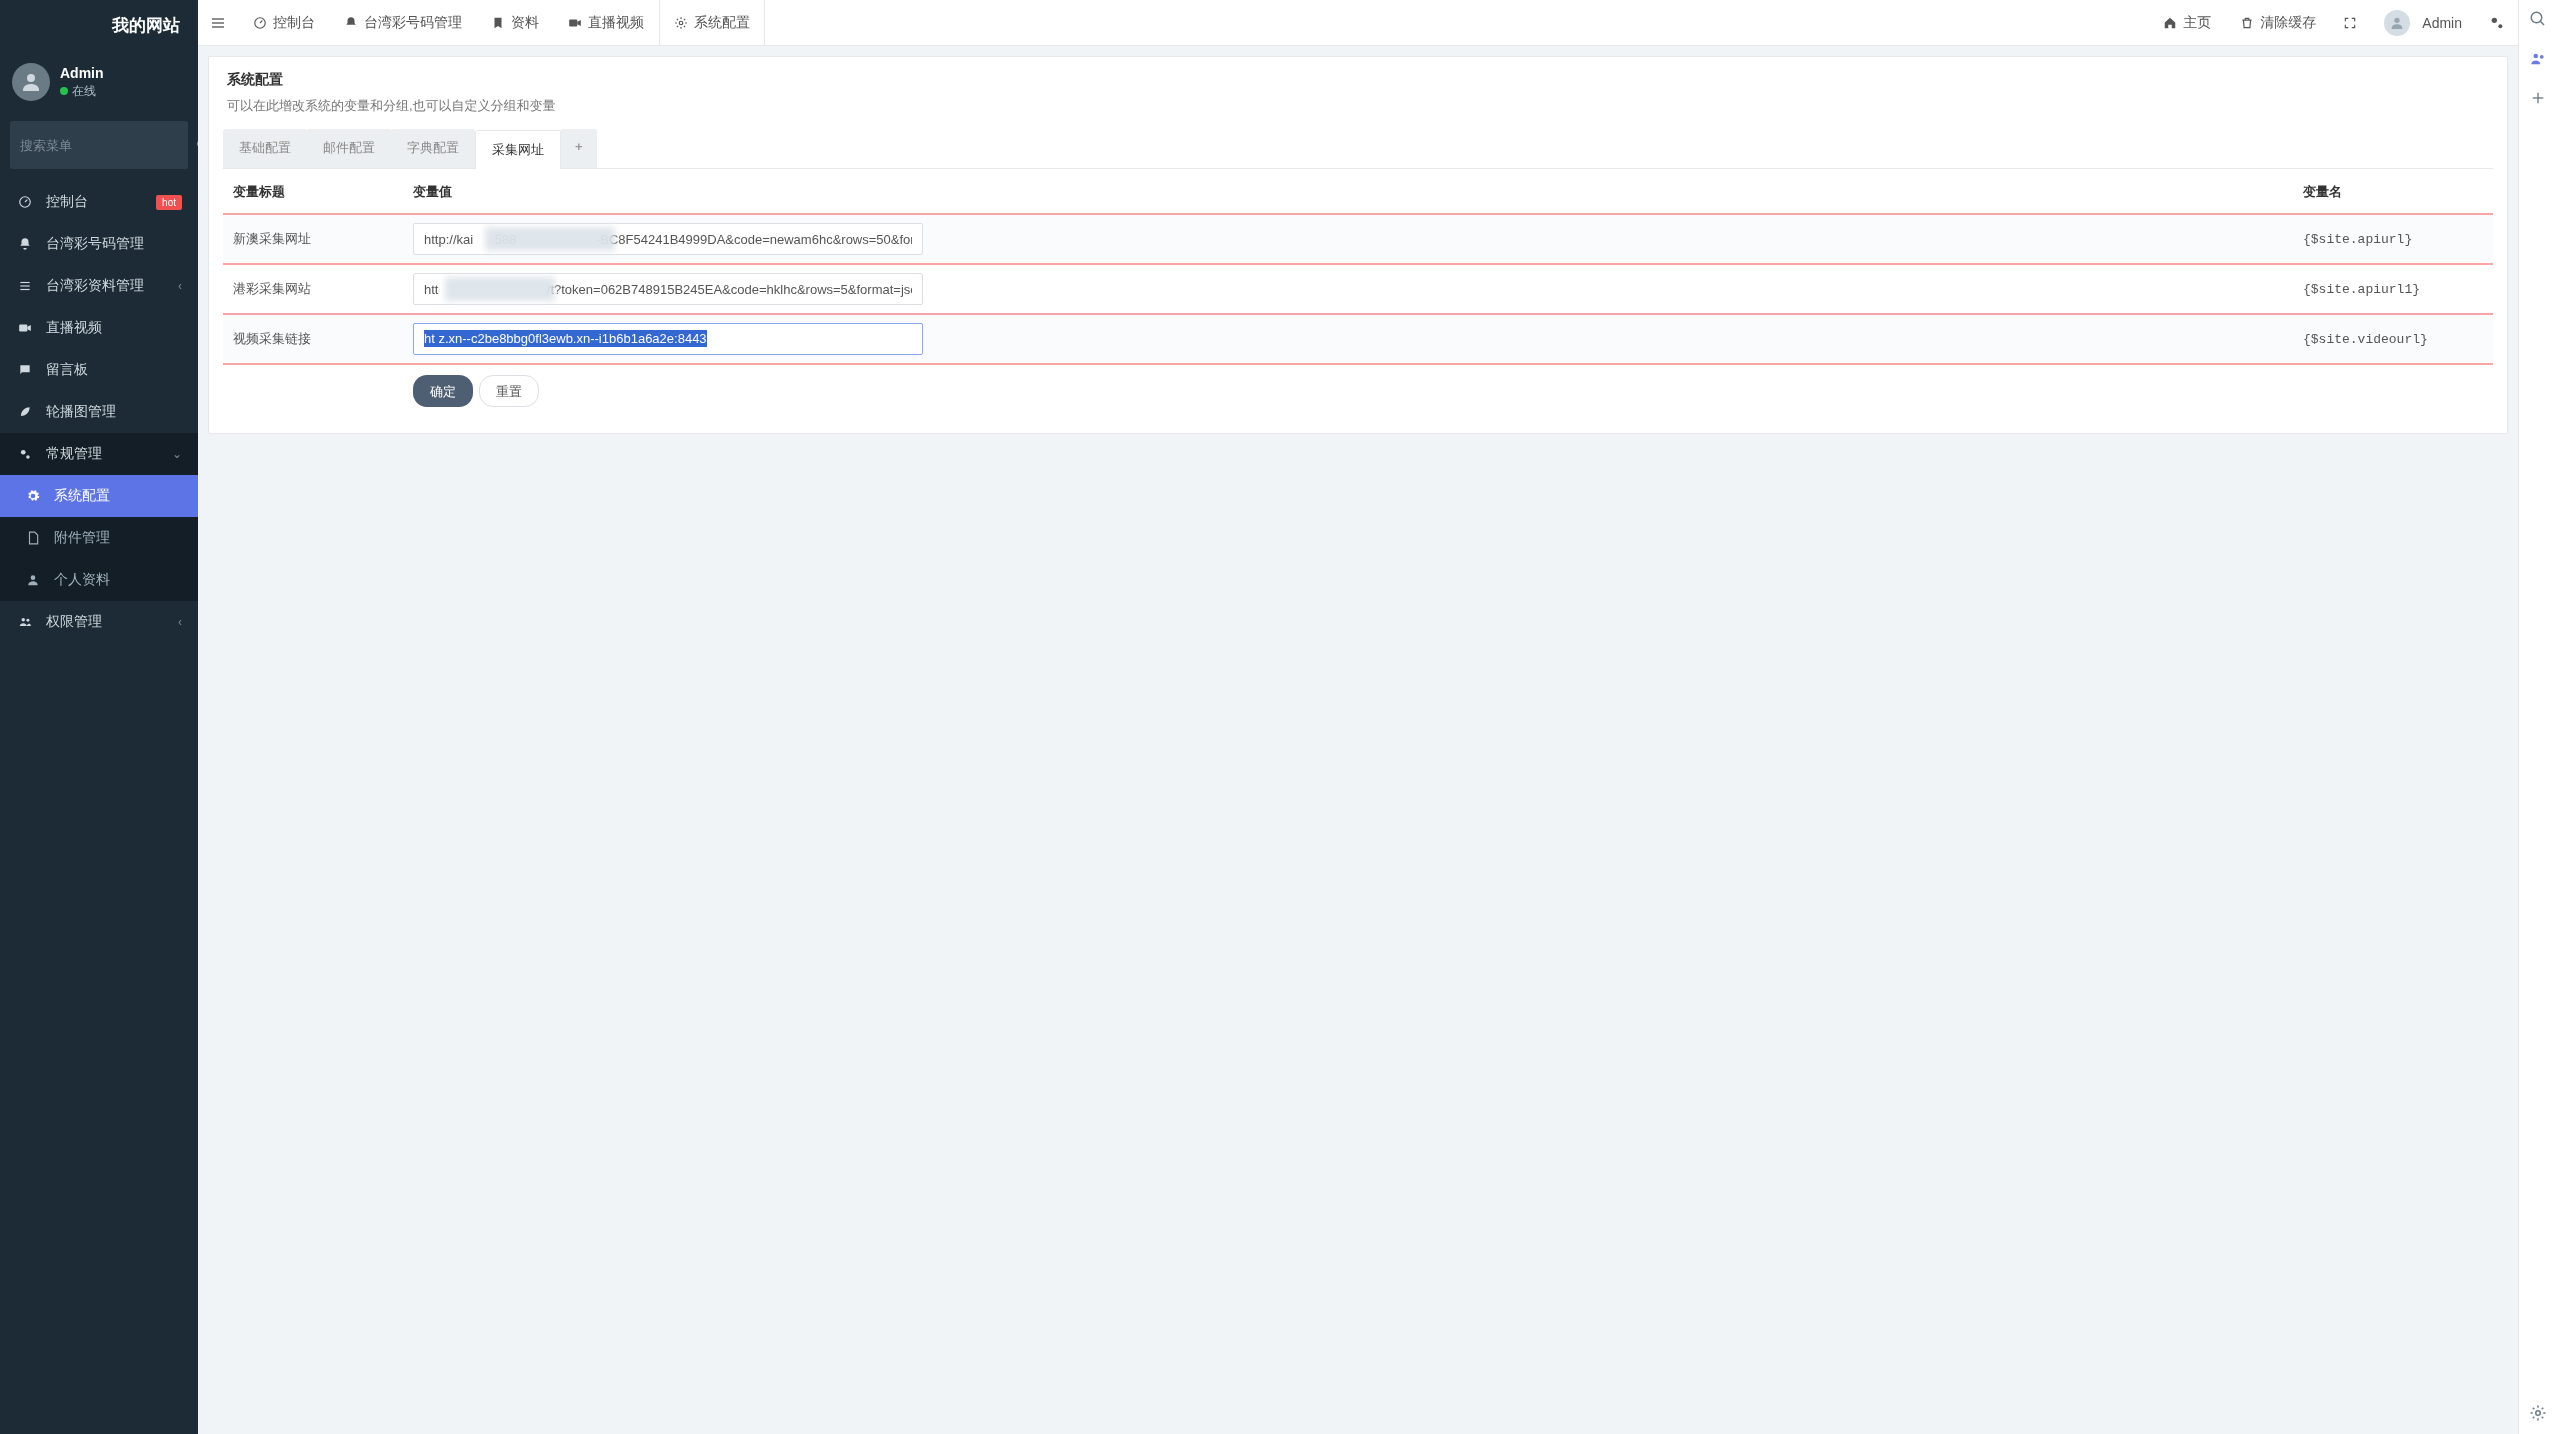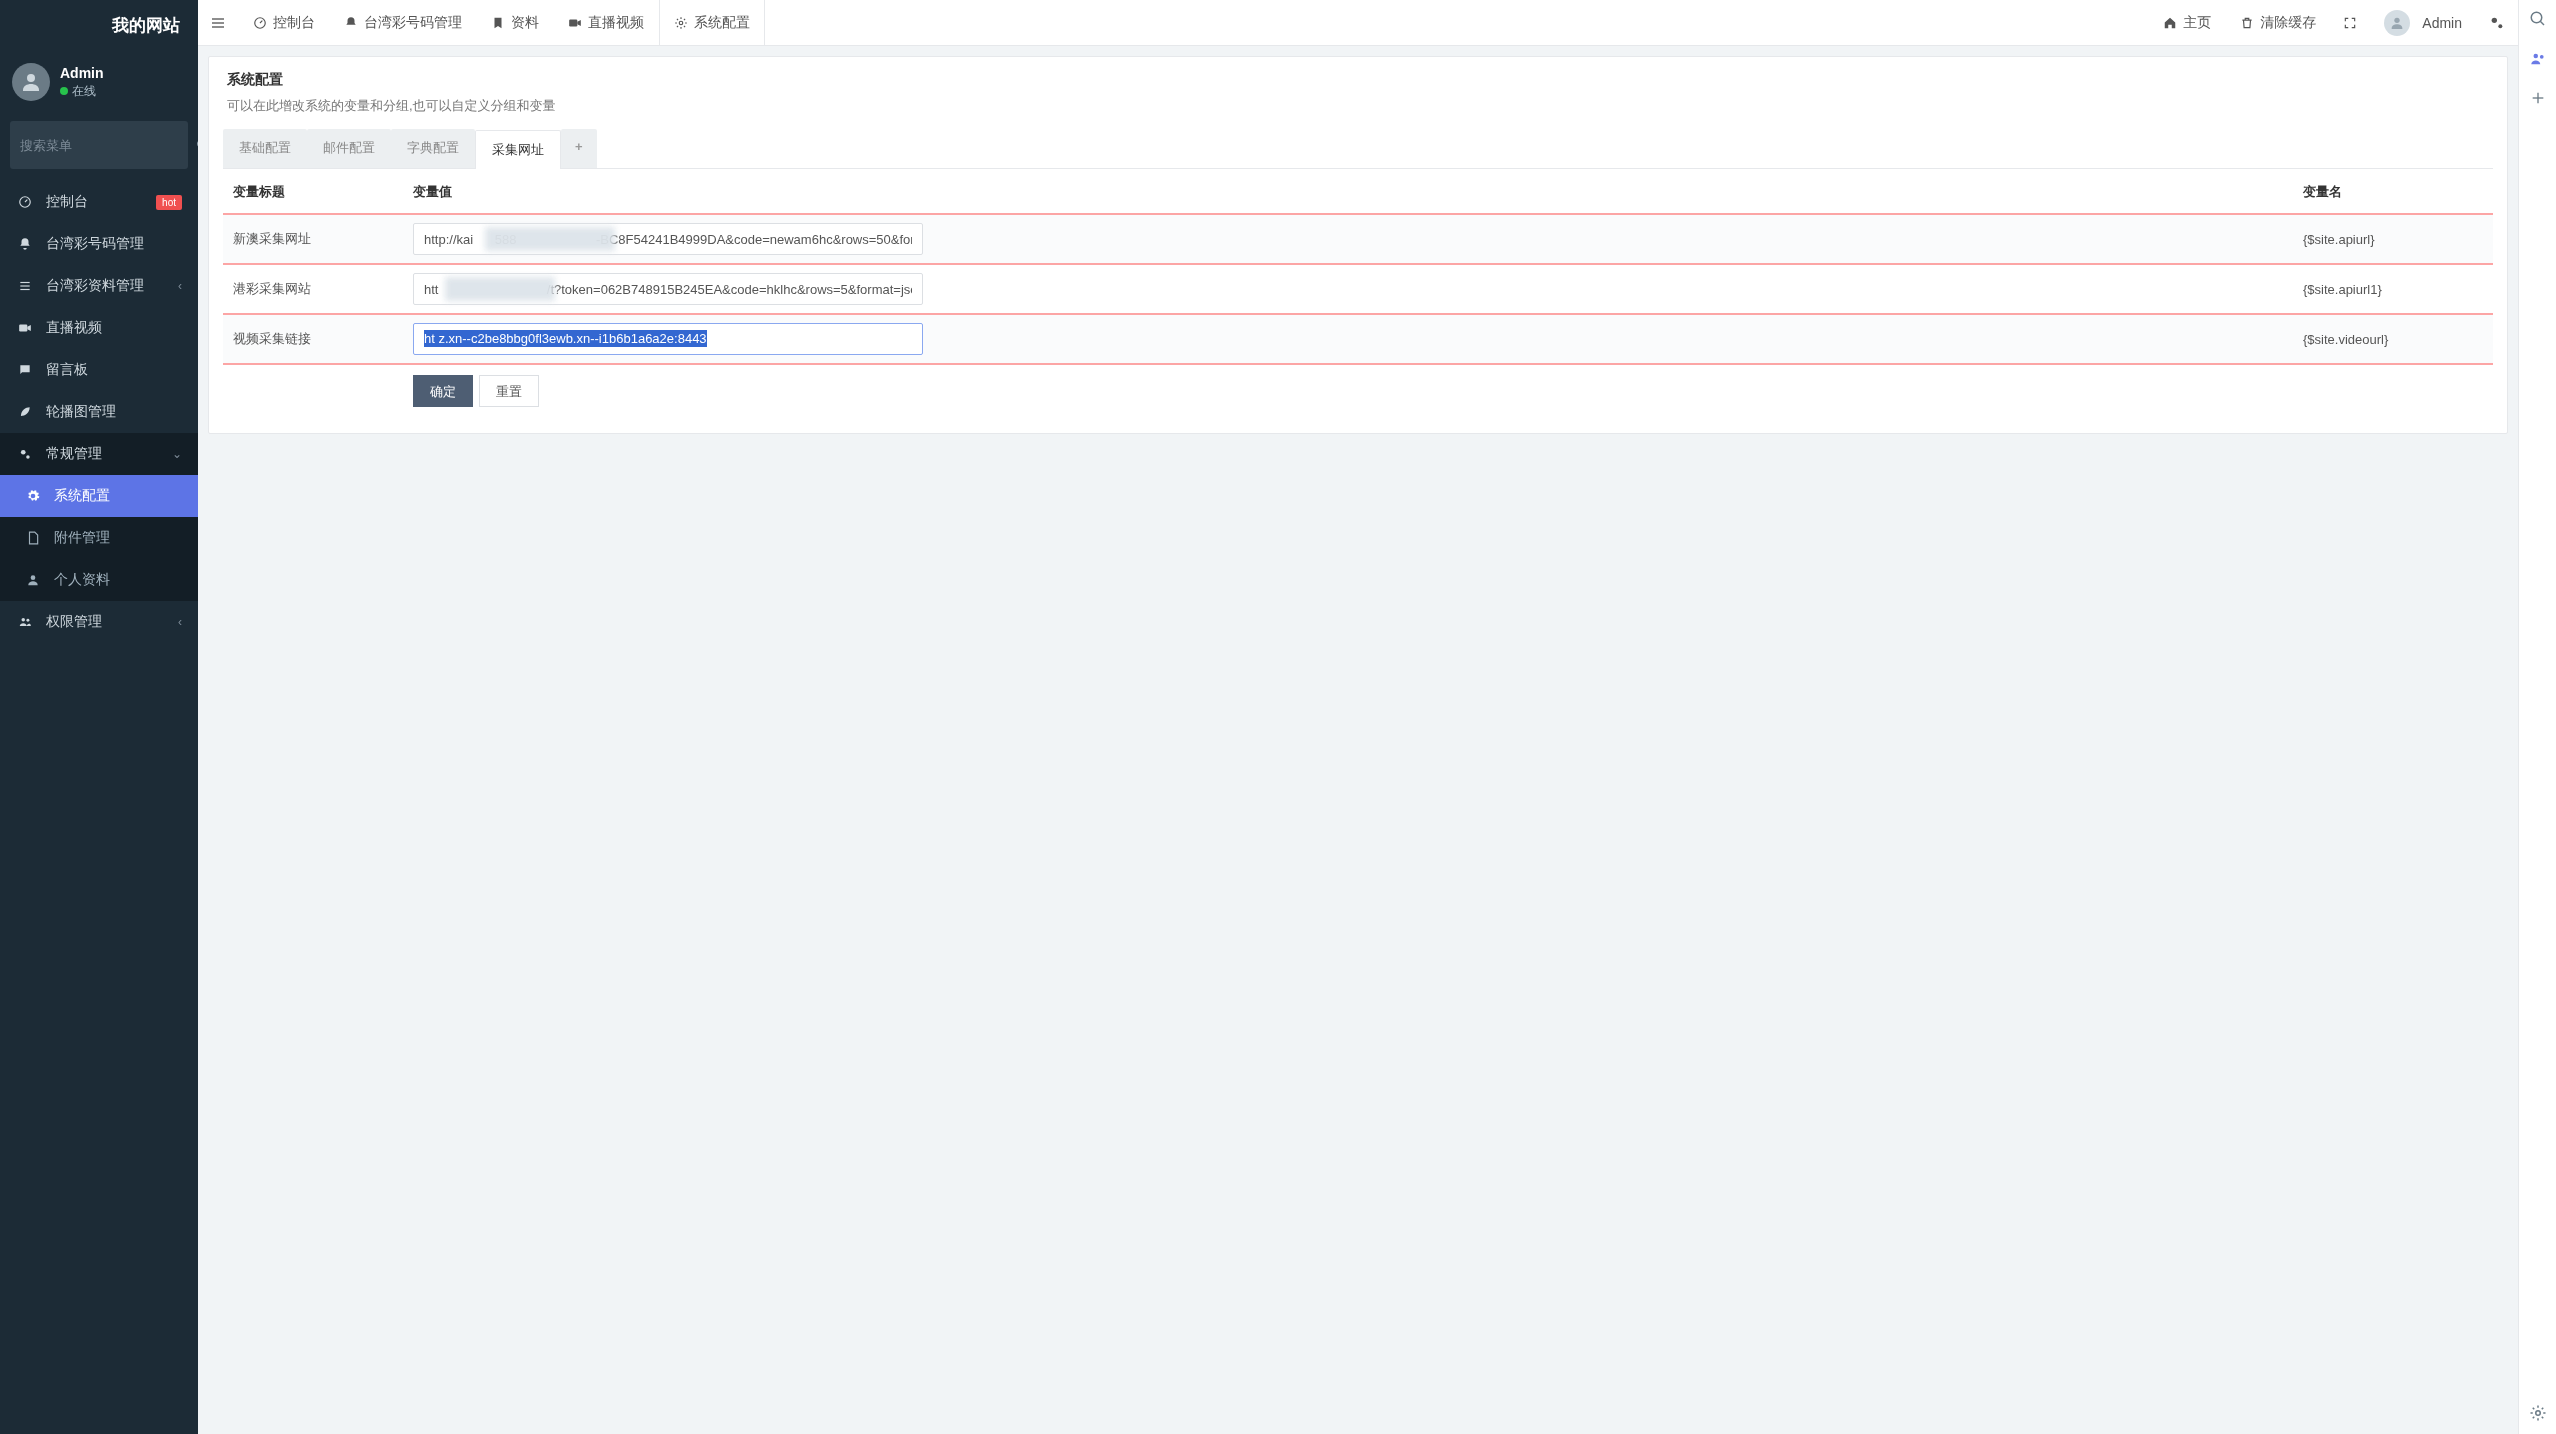--- a/index.html
+++ b/index.html
@@ -57,25 +57,25 @@
 .tab.plus { padding: 10px 14px; color: #999; font-weight: bold; }
 
 .table-wrap { padding: 0 14px 18px; }
 table { width: 100%; border-collapse: collapse; }
 thead th { text-align: left; font-weight: 700; font-size: 13px; padding: 14px 10px 12px; color: #333; border-top: 1px solid #e6e8eb; }
 tbody td { padding: 8px 10px; font-size: 13px; color: #555; vertical-align: middle; border-top: 2px solid #fca5a5; }
 tbody tr:nth-child(odd) { background: #fafbfc; }
 tbody tr:nth-child(even) { background: #fff; }
 .col-title { width: 180px; }
 .col-val { width: auto; }
-.col-name { width: 200px; }
+.col-name { width: 200px; font-family: Liberation Mono, monospace; }
 input.txt { width: 510px; max-width: 100%; height: 32px; border: 1px solid #dcdfe3; border-radius: 2px; padding: 0 10px; font-size: 13px; color: #555; background: #fff; outline: none; }
 .sel-text { background: #3367d1; color: #fff; padding: 1px 0; }
 .btn-row td { padding-top: 10px; }
-.btn { display: inline-block; height: 32px; line-height: 32px; padding: 0 16px; border-radius: 0; font-size: 13px; cursor: pointer; border: 1px solid transparent; margin-right: 6px; }
+.btn { display: inline-block; height: 32px; line-height: 32px; padding: 0 16px; border-radius: 14px; font-size: 13px; cursor: pointer; border: 1px solid transparent; margin-right: 6px; }
 .btn-primary { background: #4e5e73; color: #fff; }
 .btn-default { background: #fff; color: #555; border-color: #dcdfe3; }
 .obscure { position: relative; display: inline-block; }
 .obscure .blur-box { position: absolute; top: 0; bottom: 0; background: #dde4ea; filter: blur(3px); opacity: 0.95; pointer-events: none; }
 
 
 .rail { width: 38px; background: #fff; border-left: 1px solid #e6e8eb; display: flex; flex-direction: column; align-items: center; padding-top: 10px; gap: 22px; flex-shrink: 0; }
 .rail .r-icon { color: #6b7b86; cursor: pointer; }
 .rail-spacer { flex: 1; }
 

